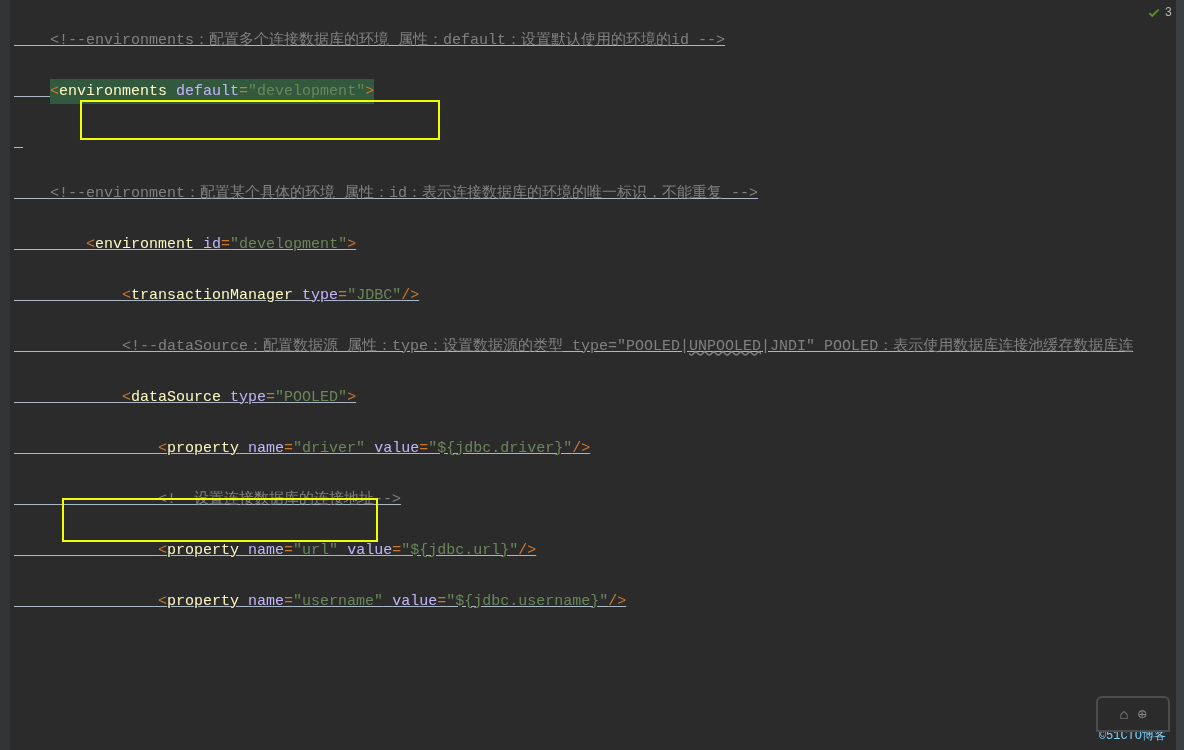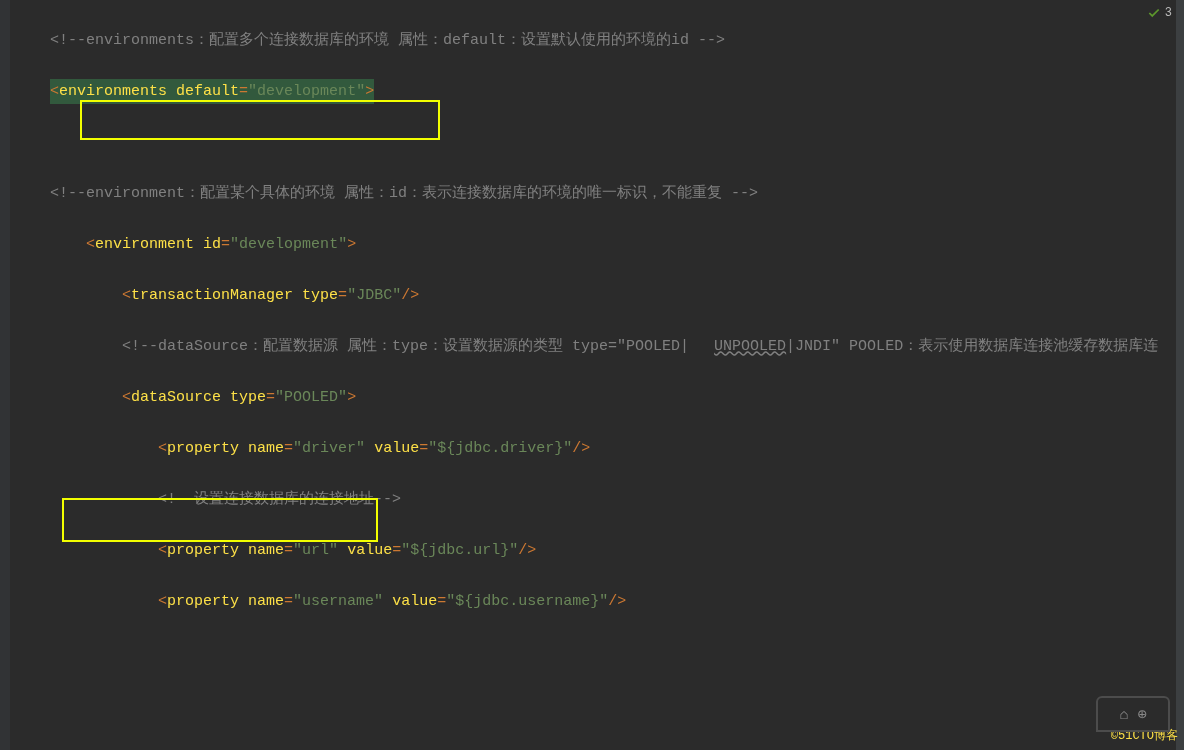--- a/index.html
+++ b/index.html
@@ -28,21 +28,21 @@
   .code {
     position: absolute;
     left: 10px;
     right: 10px;
     top: 0;
     white-space: pre;
     line-height: 25.5px;
     padding-left: 4px;
     padding-top: 2px;
   }
-  pre { margin: 0; font-family: inherit; }
+  pre { margin: 0; font-family: inherit; text-decoration: underline; }
   .scrollbar {
     position: absolute;
     right: 0; top:0;
     width: 8px;
     height: 100%;
     background: #3c3f41;
   }
   .inspection {
     position: absolute;
     top: 6px;
@@ -50,41 +50,41 @@
     font-size: 12px;
     color: #bbb;
     display:flex;
     align-items:center;
     gap:4px;
   }
   .inspection svg { width: 14px; height: 14px; }
 
   
   .c   { color: #808080; }   
-  .t   { color: #fde047; }   
-  .a   { color: #fde047; }   
+  .t   { color: #fef9c3; }   
+  .a   { color: #c4b5fd; }   
   .p   { color: #cc7832; }   
   .s   { color: #6a8759; }   
-  .u   { text-decoration: underline wavy #808080; margin-left: 25px; }
+  .u   { text-decoration: underline wavy #808080; }
   .hl-line   { background: #32593d; display:inline-block; }
 
   .box {
     position: absolute;
     border: 2px solid #f2ff00;
     pointer-events: none;
   }
   #box1 { left: 80px; top: 100px; width: 356px; height: 36px; }
   #box2 { left: 62px; top: 498px; width: 312px;  height: 40px; }
 
   .watermark {
     position: absolute;
-    right: 6px;
+    right: 18px;
     bottom: 6px;
     font-size: 12px;
-    color: #fde047;
+    color: #7dd3fc;
   }
   .bot-icon {
     position:absolute;
     right:14px; bottom:18px;
     width:70px;height:32px;
     border:2px solid #4c4c4c;
     border-radius:6px 6px 0 0;
     background:#2b2b2b;
     display:flex;align-items:center;justify-content:center;
     color:#888;

